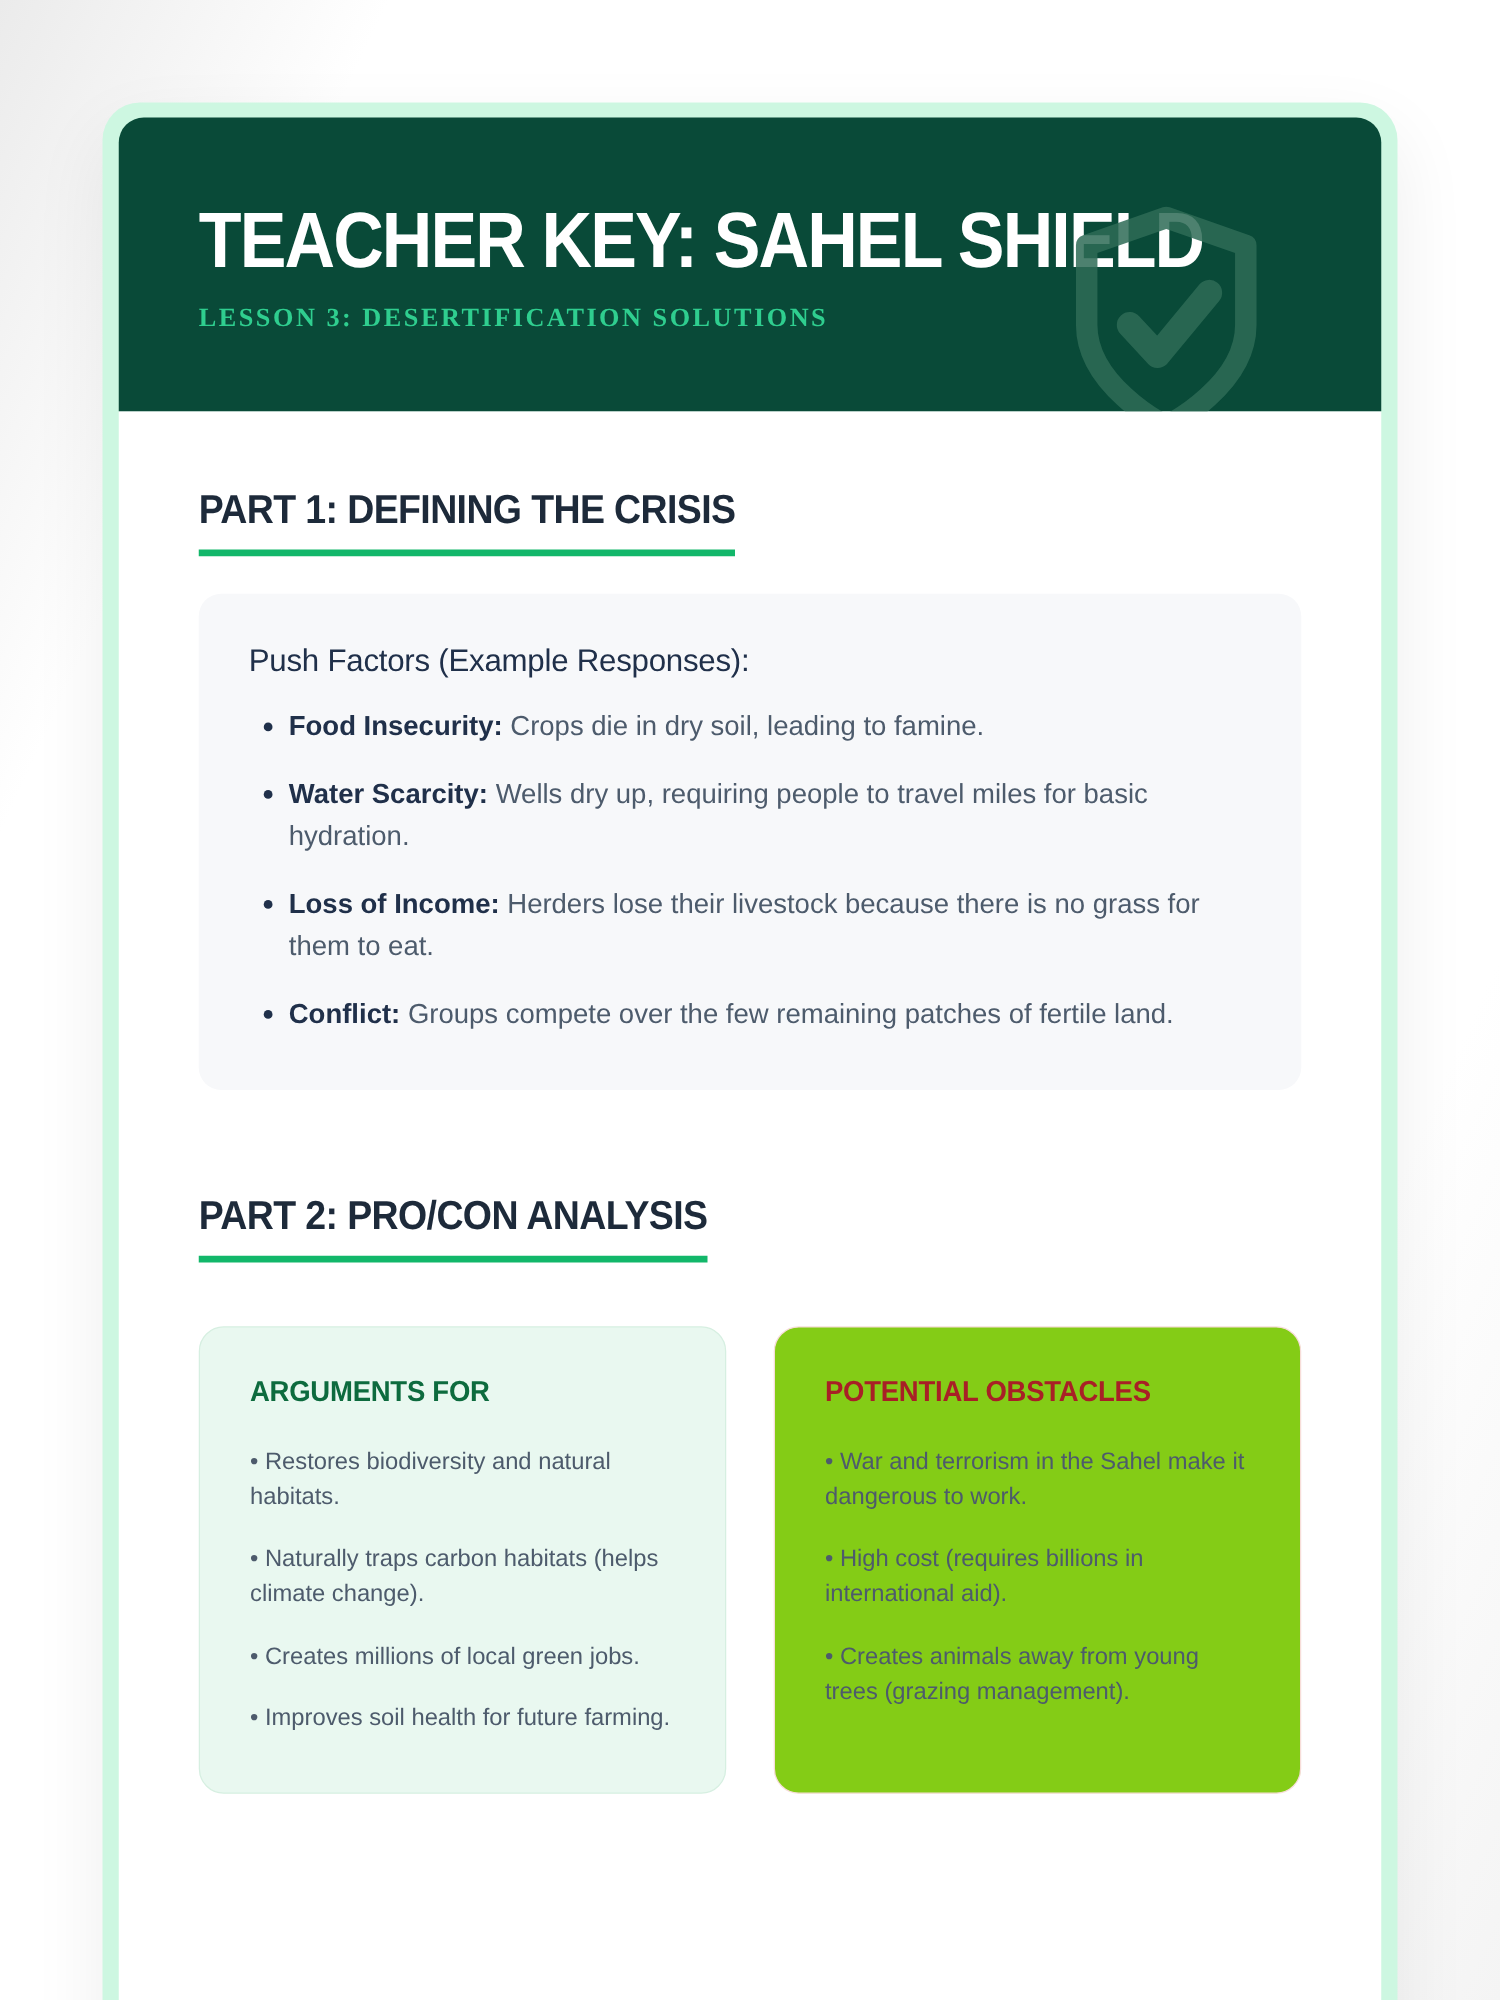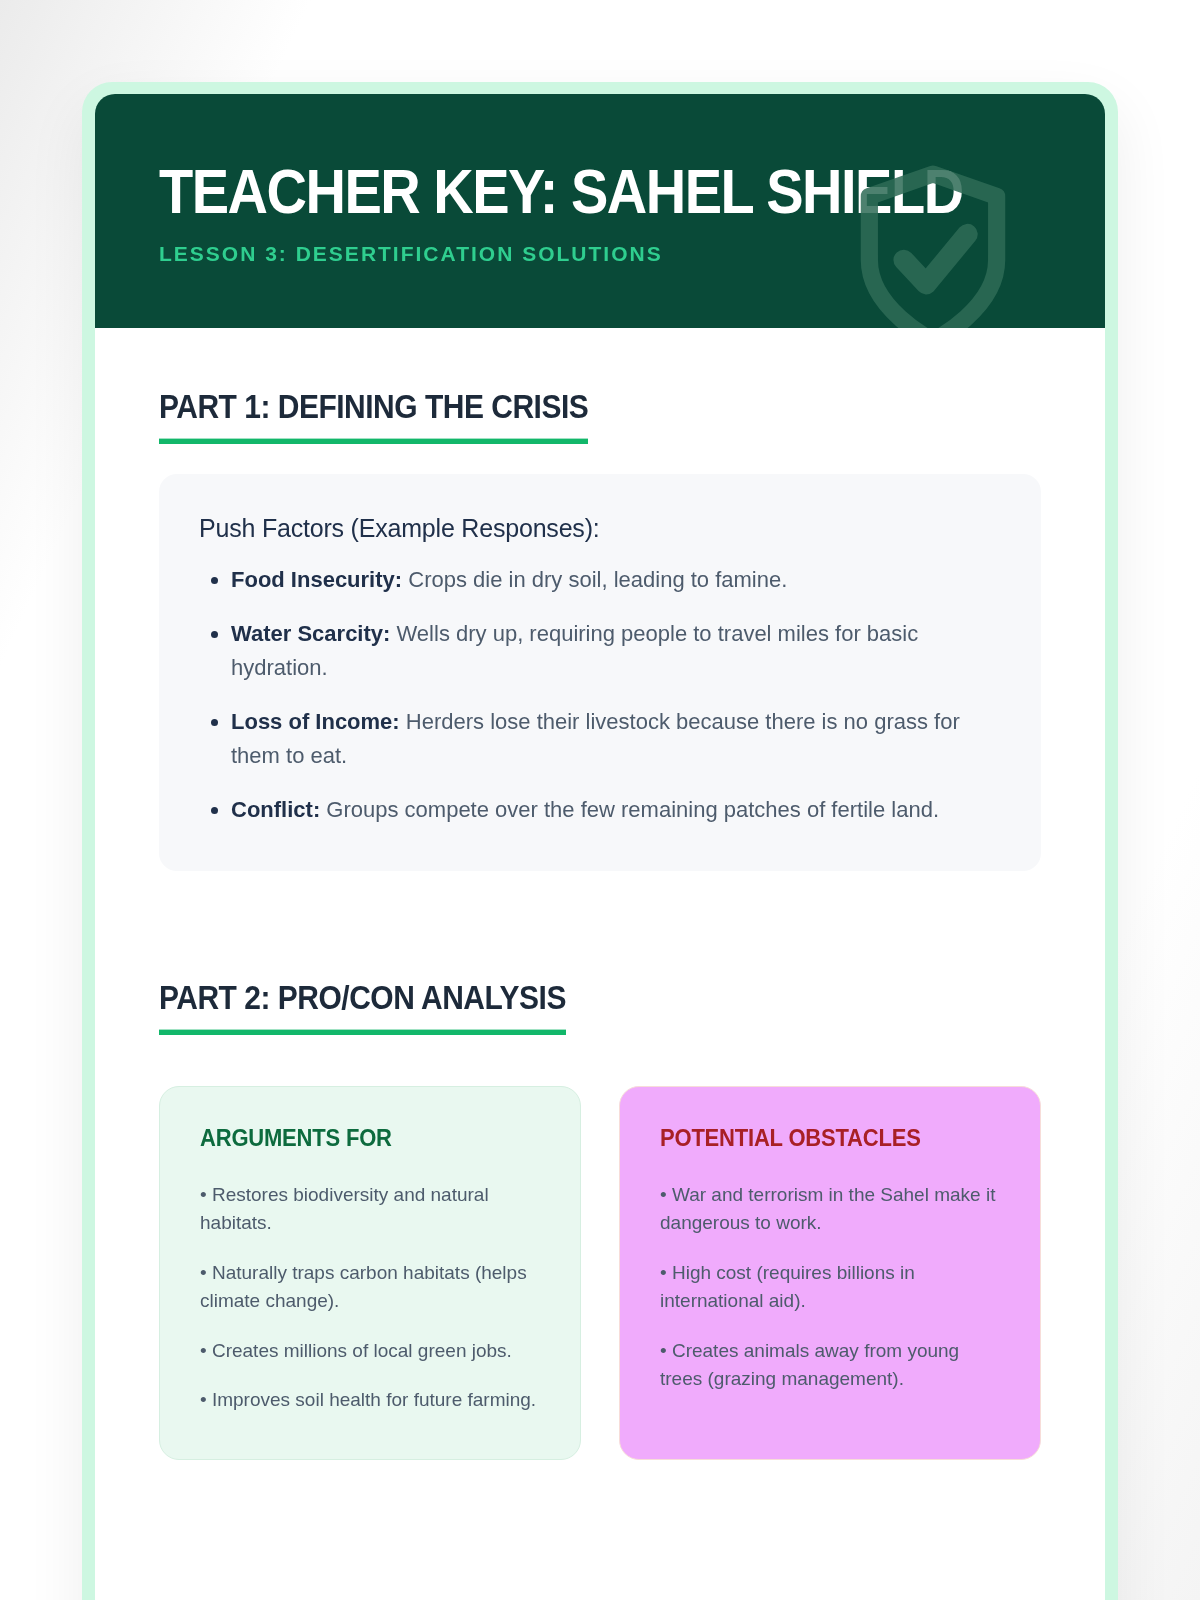--- a/index.html
+++ b/index.html
@@ -45,20 +45,21 @@
     transform: scaleY(1.12);
     transform-origin: left center;
     white-space: nowrap;
   }
   .hdr .subtitle {
     margin-top: 22px;
     color: #2fce8f;
     font-size: 21px;
     font-weight: 700;
     letter-spacing: 2px;
+    font-family: Liberation Serif, serif;
   }
   .watermark {
     position: absolute;
     right: 86px;
     top: 68px;
     width: 172px;
     height: 196px;
     opacity: 0.85;
   }
 
@@ -103,40 +104,40 @@
   }
   .panel-gray li {
     margin-top: 20px;
     font-size: 22px;
     line-height: 1.55;
     color: #4d5b6c;
   }
   .panel-gray li::marker { color: #20304a; }
   .panel-gray li strong { color: #20304a; font-weight: 700; }
 
-  .sec2 { margin-top: 110px; }
+  .sec2 { margin-top: 84px; }
 
   
   .columns {
     margin-top: 55px;
     display: grid;
     grid-template-columns: 1fr 1fr;
     gap: 38px;
     align-items: stretch;
   }
   .col-panel {
     border-radius: 20px;
     padding: 38px 38px 44px 40px;
   }
   .col-panel.pros {
     background: #e9f8f0;
     border: 1px solid #d6efe1;
   }
   .col-panel.cons {
-    background: #f0abfc;
+    background: #84cc16;
     border: 1px solid #f7ddd9;
   }
   .col-panel h4 {
     font-size: 22px;
     font-weight: 700;
     letter-spacing: -0.2px;
     transform: scaleY(1.05);
     transform-origin: left top;
   }
   .col-panel.pros h4 { color: #0d6b3e; }

